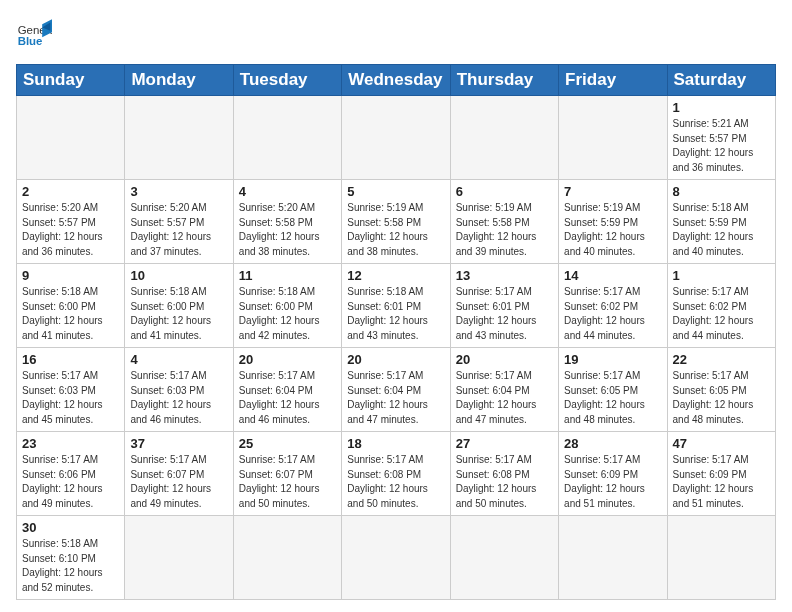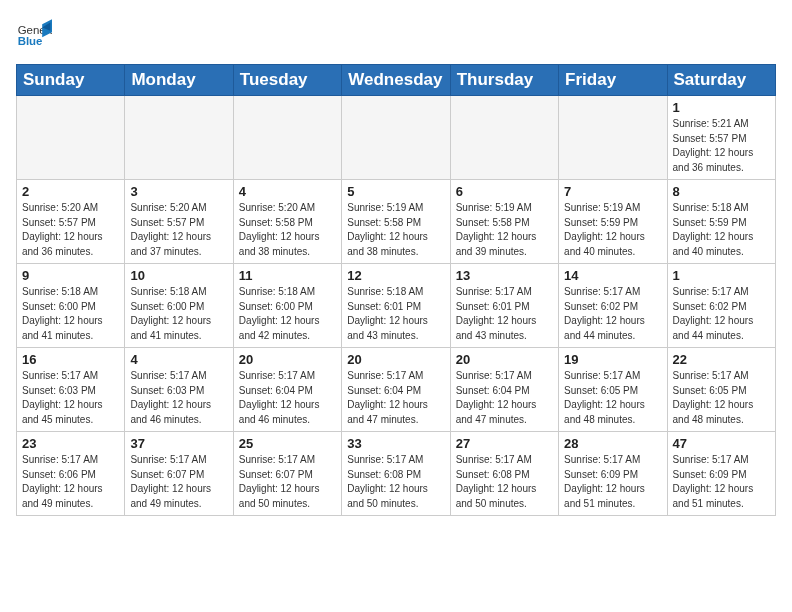--- a/index.html
+++ b/index.html
@@ -272,21 +272,21 @@
 Sunset: 6:07 PM
 Daylight: 12 hours and 49 minutes.</div>
         </td>
         <td>
           <span class="day-num">25</span>
           <div class="day-info">Sunrise: 5:17 AM
 Sunset: 6:07 PM
 Daylight: 12 hours and 50 minutes.</div>
         </td>
         <td>
-          <span class="day-num">33</span>
+          <span class="day-num">18</span>
           <div class="day-info">Sunrise: 5:17 AM
 Sunset: 6:08 PM
 Daylight: 12 hours and 50 minutes.</div>
         </td>
         <td>
           <span class="day-num">27</span>
           <div class="day-info">Sunrise: 5:17 AM
 Sunset: 6:08 PM
 Daylight: 12 hours and 50 minutes.</div>
         </td>
@@ -295,15 +295,29 @@
           <div class="day-info">Sunrise: 5:17 AM
 Sunset: 6:09 PM
 Daylight: 12 hours and 51 minutes.</div>
         </td>
         <td>
           <span class="day-num">47</span>
           <div class="day-info">Sunrise: 5:17 AM
 Sunset: 6:09 PM
 Daylight: 12 hours and 51 minutes.</div>
         </td>
+      </tr>
+      <tr class="last-row">
+        <td class="has-data">
+          <span class="day-num">30</span>
+          <div class="day-info">Sunrise: 5:18 AM
+Sunset: 6:10 PM
+Daylight: 12 hours and 52 minutes.</div>
+        </td>
+        <td class="empty"></td>
+        <td class="empty"></td>
+        <td class="empty"></td>
+        <td class="empty"></td>
+        <td class="empty"></td>
+        <td class="empty"></td>
       </tr>
     </tbody>
 </table>
 
 </body></html>

